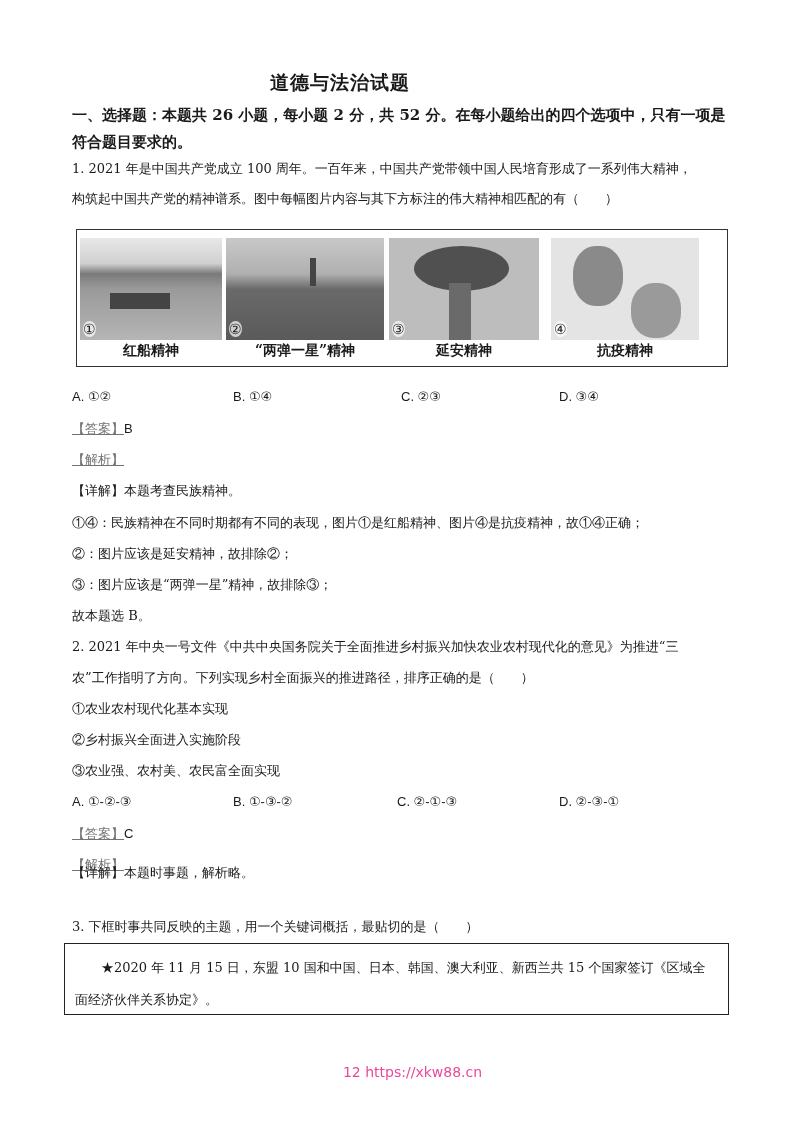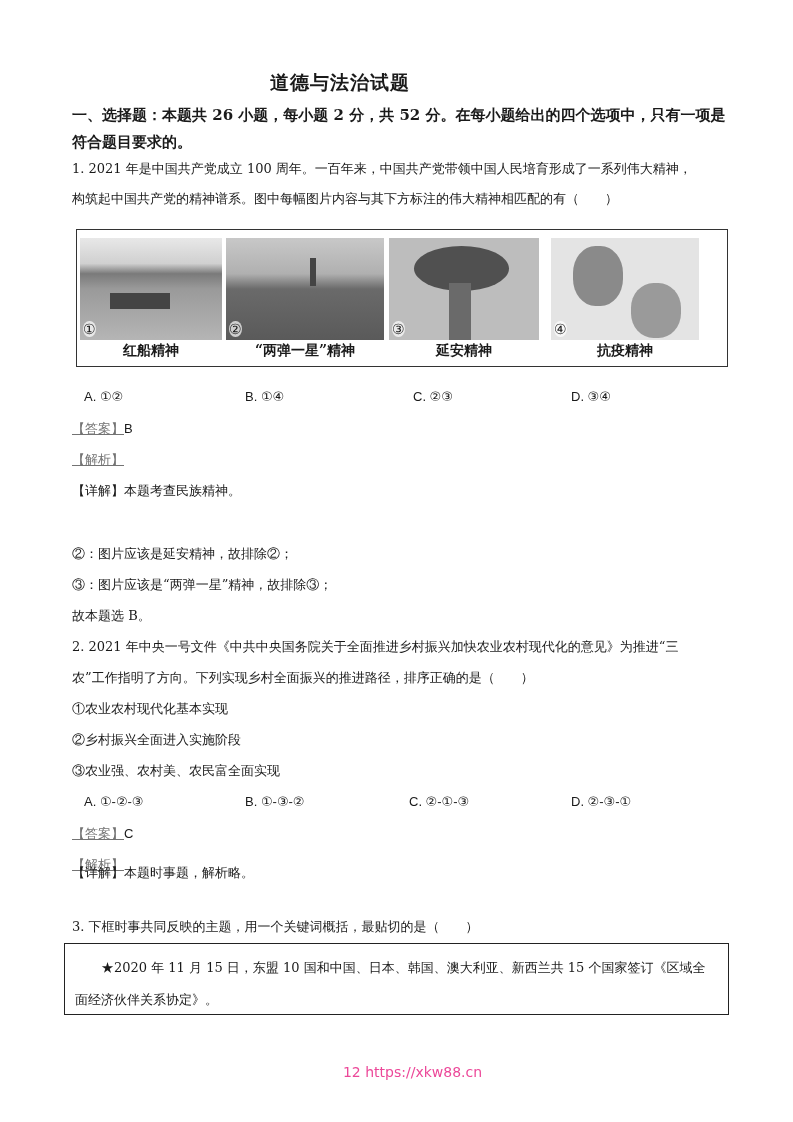--- a/index.html
+++ b/index.html
@@ -6,21 +6,21 @@
   body { width:793px; height:1122px; position:relative; overflow:hidden;
          font-family:"DejaVu Serif","Liberation Serif",serif; color:#1a1a1a; }
   .page { position:absolute; left:0; top:0; width:793px; height:1122px; }
   .title { position:absolute; left:0; width:680px; top:70px; text-align:center;
            font-size:19px; font-weight:bold; letter-spacing:1px; }
   .section { position:absolute; left:72px; width:660px; top:102px; font-size:15px; font-weight:bold; line-height:27px; }
   .line { position:absolute; left:72px; font-size:13px; white-space:nowrap; }
   .sans { font-family:"Liberation Sans","DejaVu Sans",sans-serif; }
   .label { color:#737373;text-decoration:underline; }
   .opts { position:absolute; left:72px; width:660px; font-size:13px; }
-  .opt { position:absolute; white-space:nowrap;margin-left:12px; }
+  .opt { position:absolute; white-space:nowrap; }
   .figure { position:absolute; left:76px; top:229px; width:652px; height:138px; border:1.5px solid #333; box-sizing:border-box; }
   .pic { position:absolute; top:8px; height:102px; }
   .pic-cap { position:absolute; top:112px; width:160px; text-align:center; font-size:14px; font-weight:bold; }
   .pic-num { position:absolute; left:3px; bottom:3px; font-size:14px; background:rgba(255,255,255,0.7); border-radius:50%; }
   .box { position:absolute; left:64px; top:943px; width:665px; height:72px; border:1.5px solid #222; box-sizing:border-box; font-size:13px; line-height:32px; padding:8px 10px 4px 10px; }
   .footer { position:absolute; left:16px; width:793px; top:1064px; text-align:center; font-size:14px; color:#ec4899; font-family:"DejaVu Sans",sans-serif; }
 </style>
 </head>
 <body>
 
@@ -62,20 +62,21 @@
     <span class="opt" style="left:161px">B. ①④</span>
     <span class="opt" style="left:329px">C. ②③</span>
     <span class="opt" style="left:487px">D. ③④</span>
   </div>
 
   <div class="line" style="top:420px">
     <span class="label">【答案】</span><span class="sans">B</span>
   </div>
   <div class="line label" style="top:451px">【解析】</div>
   <div class="line" style="top:482px">【详解】本题考查民族精神。</div>
+  <div class="line" style="top:514px">①④：民族精神在不同时期都有不同的表现，图片①是红船精神、图片④是抗疫精神，故①④正确；</div>
   <div class="line" style="top:545px">②：图片应该是延安精神，故排除②；</div>
   <div class="line" style="top:576px">③：图片应该是“两弹一星”精神，故排除③；</div>
   <div class="line" style="top:607px">故本题选 B。</div>
 
   <div class="line" style="top:638px">2. 2021 年中央一号文件《中共中央国务院关于全面推进乡村振兴加快农业农村现代化的意见》为推进“三</div>
   <div class="line" style="top:669px">农”工作指明了方向。下列实现乡村全面振兴的推进路径，排序正确的是（　　）</div>
   <div class="line" style="top:700px">①农业农村现代化基本实现</div>
   <div class="line" style="top:731px">②乡村振兴全面进入实施阶段</div>
   <div class="line" style="top:762px">③农业强、农村美、农民富全面实现</div>
 

